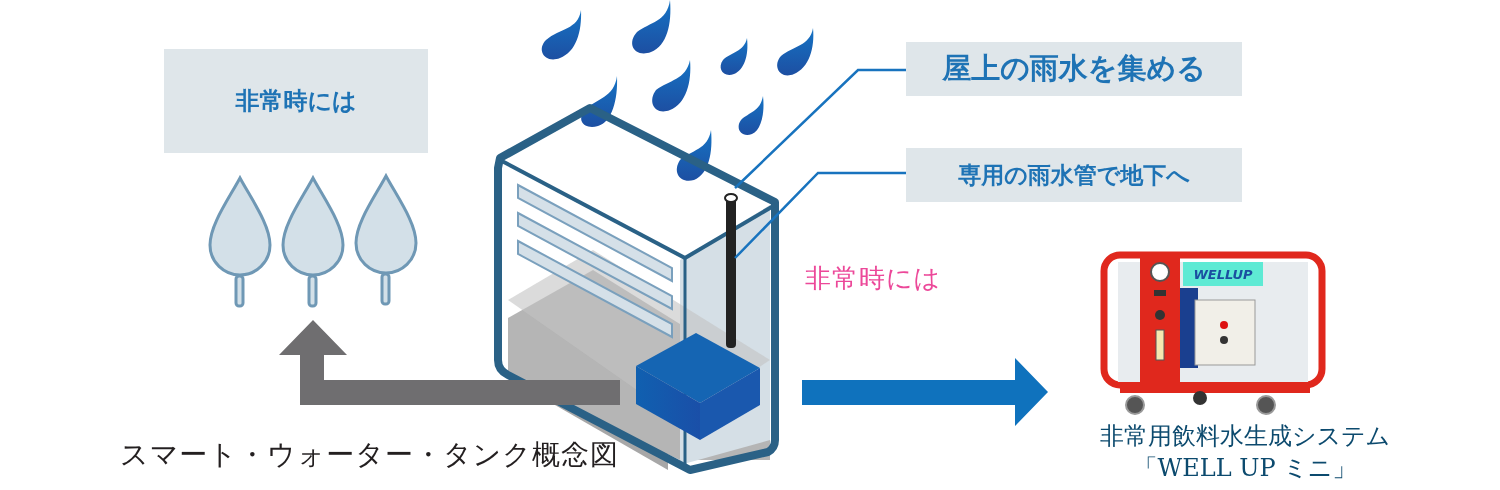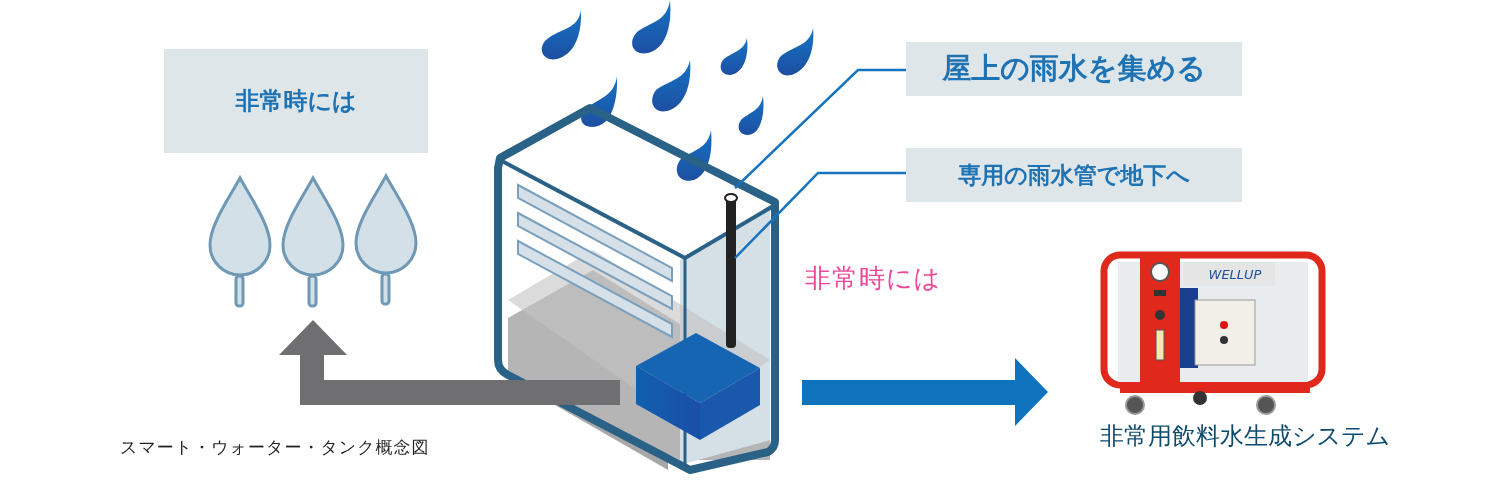--- a/index.html
+++ b/index.html
@@ -4,23 +4,23 @@
 <style>
   html,body{margin:0;padding:0;background:#ffffff;}
   body{width:1500px;height:490px;position:relative;overflow:hidden;font-family:"DejaVu Serif","Liberation Serif",serif;}
   .stage{position:absolute;left:0;top:0;width:1500px;height:490px;}
   svg.art{position:absolute;left:0;top:0;}
   .label-box{position:absolute;background:#dfe6ea;color:#1e73b5;display:flex;align-items:center;justify-content:center;text-align:center;font-family:"DejaVu Sans","Liberation Sans",sans-serif;font-weight:bold;}
   #box-usual{left:164px;top:49px;width:264px;height:104px;font-size:24px;line-height:36px;}
   #box-roof{left:906px;top:42px;width:336px;height:54px;font-size:29px;}
   #box-pipe{left:906px;top:148px;width:336px;height:54px;font-size:23px;}
   .emergency{position:absolute;left:805px;top:258px;color:#ec4899;font-family:"DejaVu Sans","Liberation Sans",sans-serif;font-size:26px;line-height:40px;letter-spacing:1px;}
-  .caption{position:absolute;left:120px;top:436px;color:#231f20;font-size:17px;letter-spacing:1px;}
+  .caption{position:absolute;left:120px;top:436px;color:#231f20;font-size:28px;letter-spacing:1px;}
   .product{position:absolute;left:1050px;top:420px;width:390px;text-align:center;color:#0c4a6e;font-size:24px;line-height:32px;}
-  .wellup-logo{position:absolute;left:1183px;top:262px;width:80px;height:24px;background:#e5e5e5;color:#1b4fa0;font-family:"DejaVu Sans","Liberation Sans",sans-serif;font-weight:normal;font-style:italic;font-size:13px;display:flex;align-items:center;justify-content:center;padding-left:12px;}
+  .wellup-logo{position:absolute;left:1183px;top:262px;width:80px;height:24px;background:#5eead4;color:#1b4fa0;font-family:"DejaVu Sans","Liberation Sans",sans-serif;font-weight:bold;font-style:italic;font-size:13px;display:flex;align-items:center;justify-content:center;}
 </style>
 </head>
 <body>
 
 <div class="stage">
 
 <svg class="art" width="1500" height="490" viewBox="0 0 1500 490" xmlns="http://www.w3.org/2000/svg">
   <defs>
     <linearGradient id="drop" x1="0" y1="0" x2="0" y2="1">
       <stop offset="0" stop-color="#1573c4"></stop>
@@ -119,15 +119,16 @@
 <div class="label-box" id="box-pipe">専用の雨水管で地下へ</div>
 
 <div class="emergency">
   <div>非常時には</div>
 </div>
 
 <div class="caption">スマート・ウォーター・タンク概念図</div>
 
 <div class="product">
   <div>非常用飲料水生成システム</div>
+  <div>「WELL UP ミニ」</div>
 </div>
 
 </div>
 
 </body></html>

